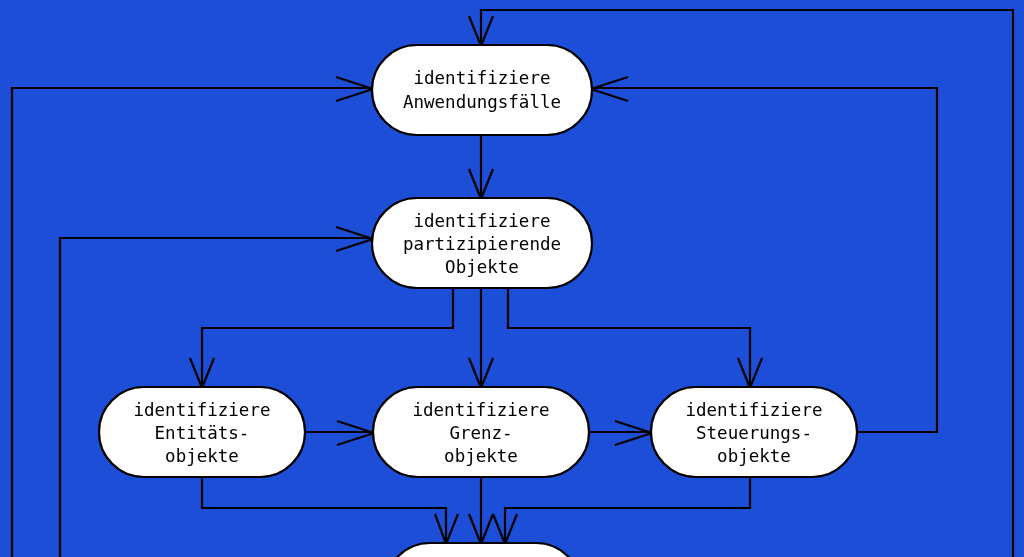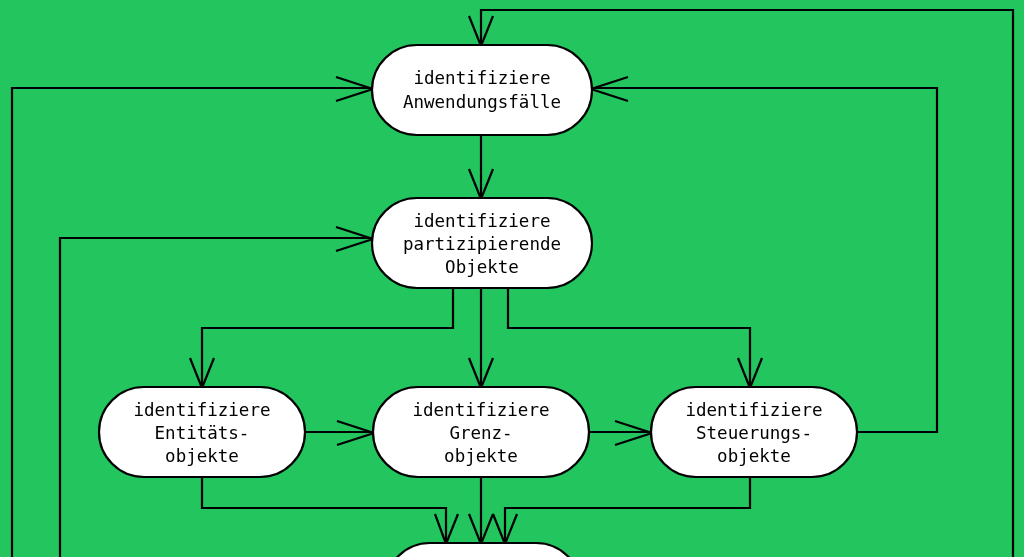--- a/index.html
+++ b/index.html
@@ -10,21 +10,21 @@
   body {
     width: 1024px;
     height: 557px;
     overflow: hidden;
     font-family: "DejaVu Sans Mono", "Liberation Mono", monospace;
   }
   #diagram-root {
     position: relative;
     width: 1024px;
     height: 557px;
-    background: #22c55e;
+    background: #1d4ed8;
   }
   svg#flow {
     display: block;
     width: 1024px;
     height: 557px;
   }
   .node-shape {
     fill: #ffffff;
     stroke: #000000;
     stroke-width: 2.2;

